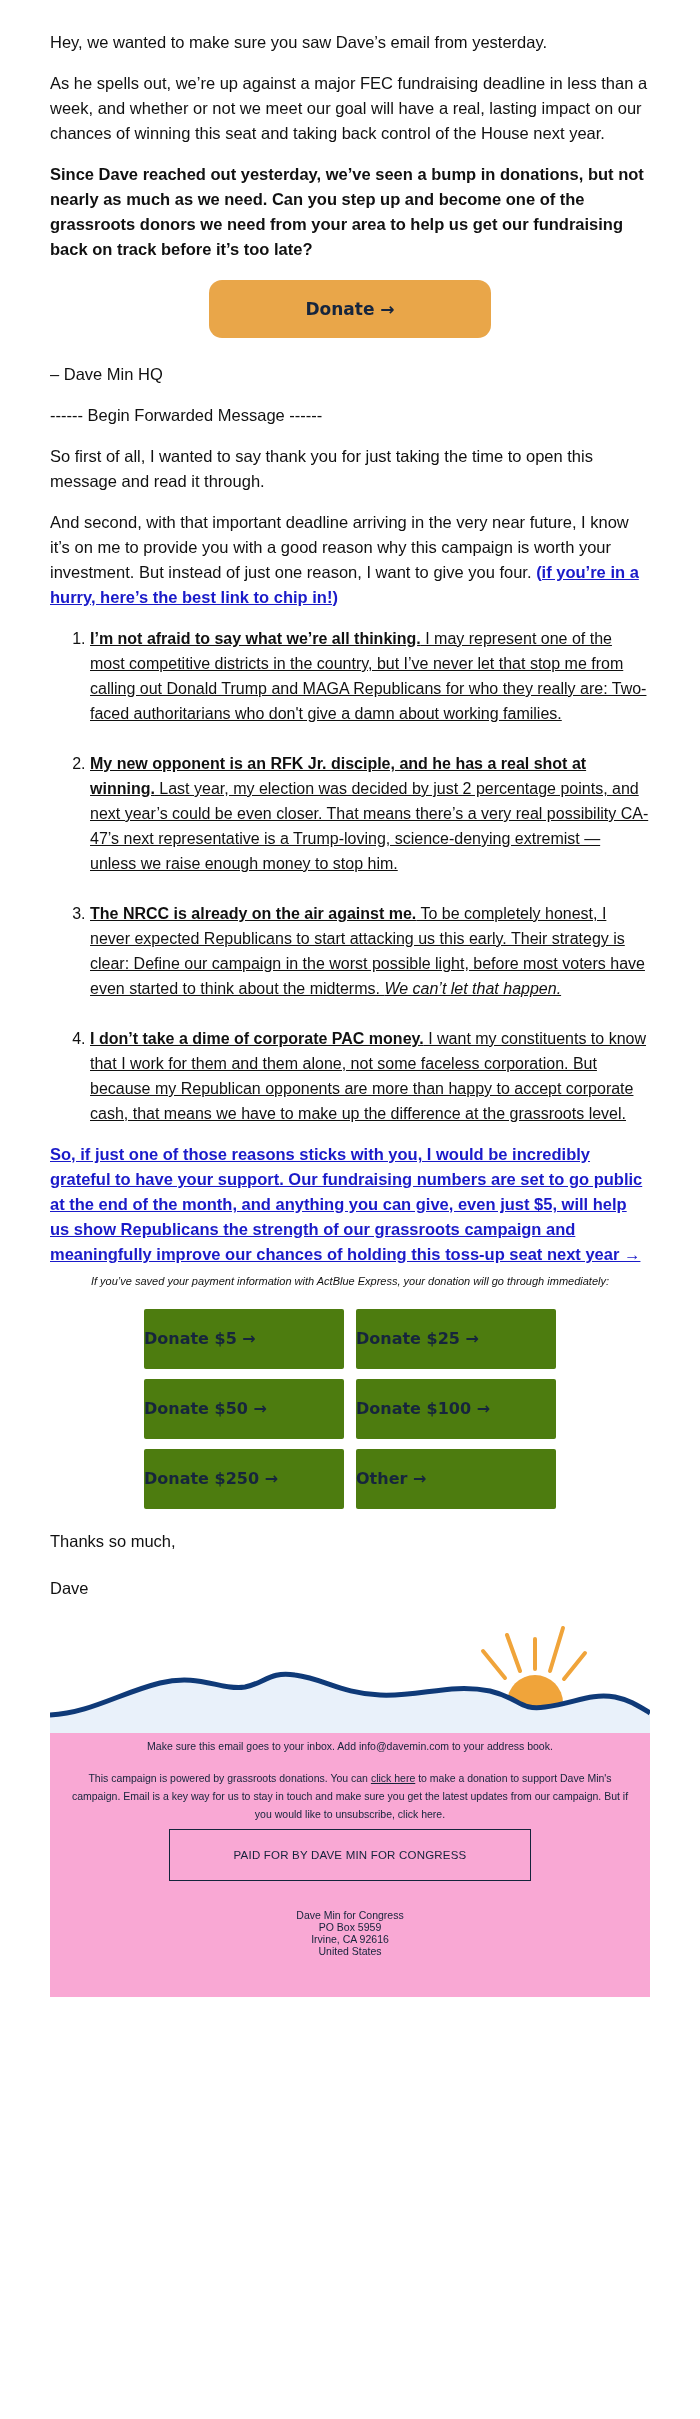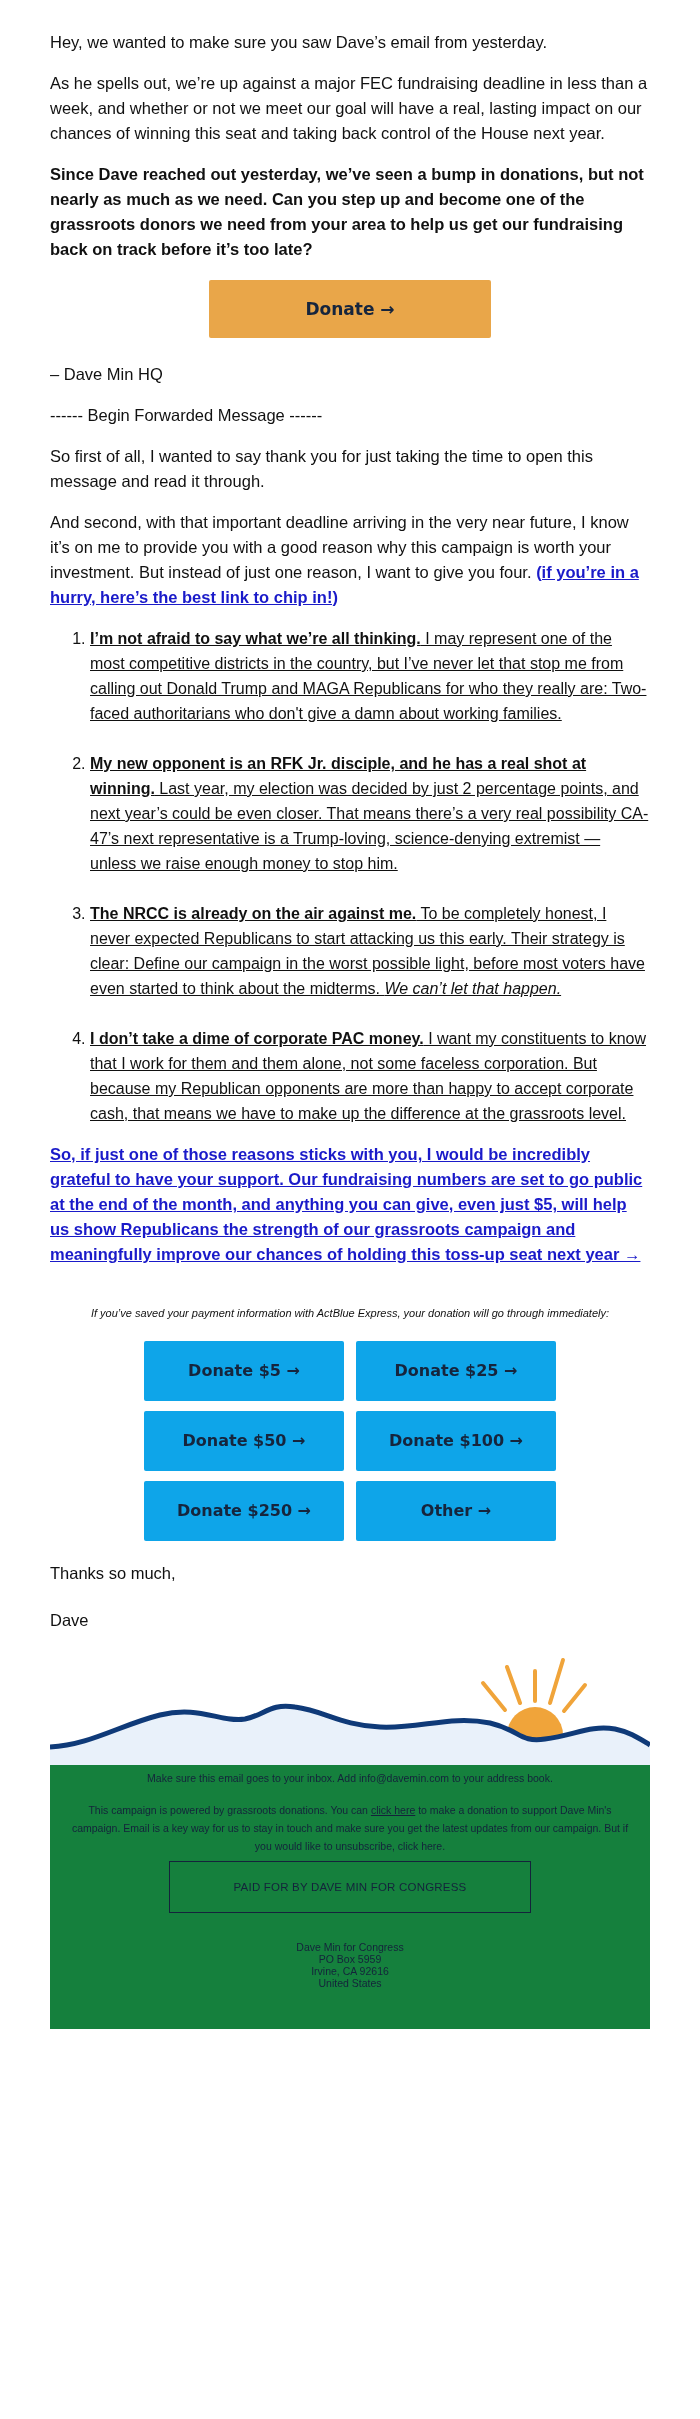--- a/index.html
+++ b/index.html
@@ -29,49 +29,49 @@
 
     .content { padding: 30px 0 0 0; }
     p { margin: 0 0 16px 0; font-size: 16.5px; line-height: 25px; }
     .bold { font-weight: bold; }
     a.link { color: #1a1ac9; font-weight: bold; text-decoration: underline; }
 
     .btn-wrap { text-align: center; margin: 18px 0 24px 0; }
     .btn {
       display: inline-block; background: #e9a649; color: #16253d;
       font-weight: bold; font-size: 17px; text-decoration: none;
-      width: 282px; height: 58px; line-height: 58px; border-radius: 2px;
+      width: 282px; height: 58px; line-height: 58px; border-radius: 13px;
       font-family: "DejaVu Sans", sans-serif;
     }
 
     ol { margin: 0 0 16px 0; padding-left: 40px; }
     ol li { font-size: 16px; line-height: 25px; margin-bottom: 25px; padding-left: 0; text-decoration: underline; }
     ol li:last-child { margin-bottom: 16px; }
     em { font-style: italic; }
 
-    .big-link { font-size: 16.5px; line-height: 25px; margin-bottom: 38px; }
+    .big-link { font-size: 16.5px; line-height: 25px; margin-bottom: 6px; }
     .note { text-align: center; font-style: italic; font-size: 11px; margin: 0 0 20px 0; line-height: 16px; }
 
     .grid {
       width: 412px; margin: 0 auto 20px auto;
       display: grid; grid-template-columns: 200px 200px; column-gap: 12px; row-gap: 10px;
     }
     .grid a {
-      display: block; background: #0ea5e9; color: #16253d; text-decoration: none;
-      height: 60px; line-height: 60px; text-align: center; font-weight: bold; font-size: 16px;
+      display: block; background: #4d7c0f; color: #16253d; text-decoration: none;
+      height: 60px; line-height: 60px; text-align: left; font-weight: bold; font-size: 16px;
       border-radius: 2px; font-family: "DejaVu Sans", sans-serif;
     }
 
     .sign p { margin-bottom: 22px; }
 
     
     .footer { width: 600px; margin: 0 auto; position: relative; }
     .footer-art { display: block; }
     .footer-body {
-      background: #15803d; padding: 4px 20px 40px 20px; text-align: center;
+      background: #f9a8d4; padding: 4px 20px 40px 20px; text-align: center;
       color: #14233b; font-size: 10.5px; line-height: 18px;
     }
     .footer-body p { font-size: 10.5px; line-height: 18px; margin: 0 0 14px 0; }
     .footer-body a { color: #14233b; font-weight: normal; text-align: center; }
     .footer-body a.u { text-decoration: underline; }
     .footer-body a.nu { text-decoration: none; }
     .paid {
       width: 360px; margin: 0 auto 28px auto; border: 1.5px solid #14233b;
       height: 50px; line-height: 50px; font-size: 11.5px; letter-spacing: 0.2px;
     }

